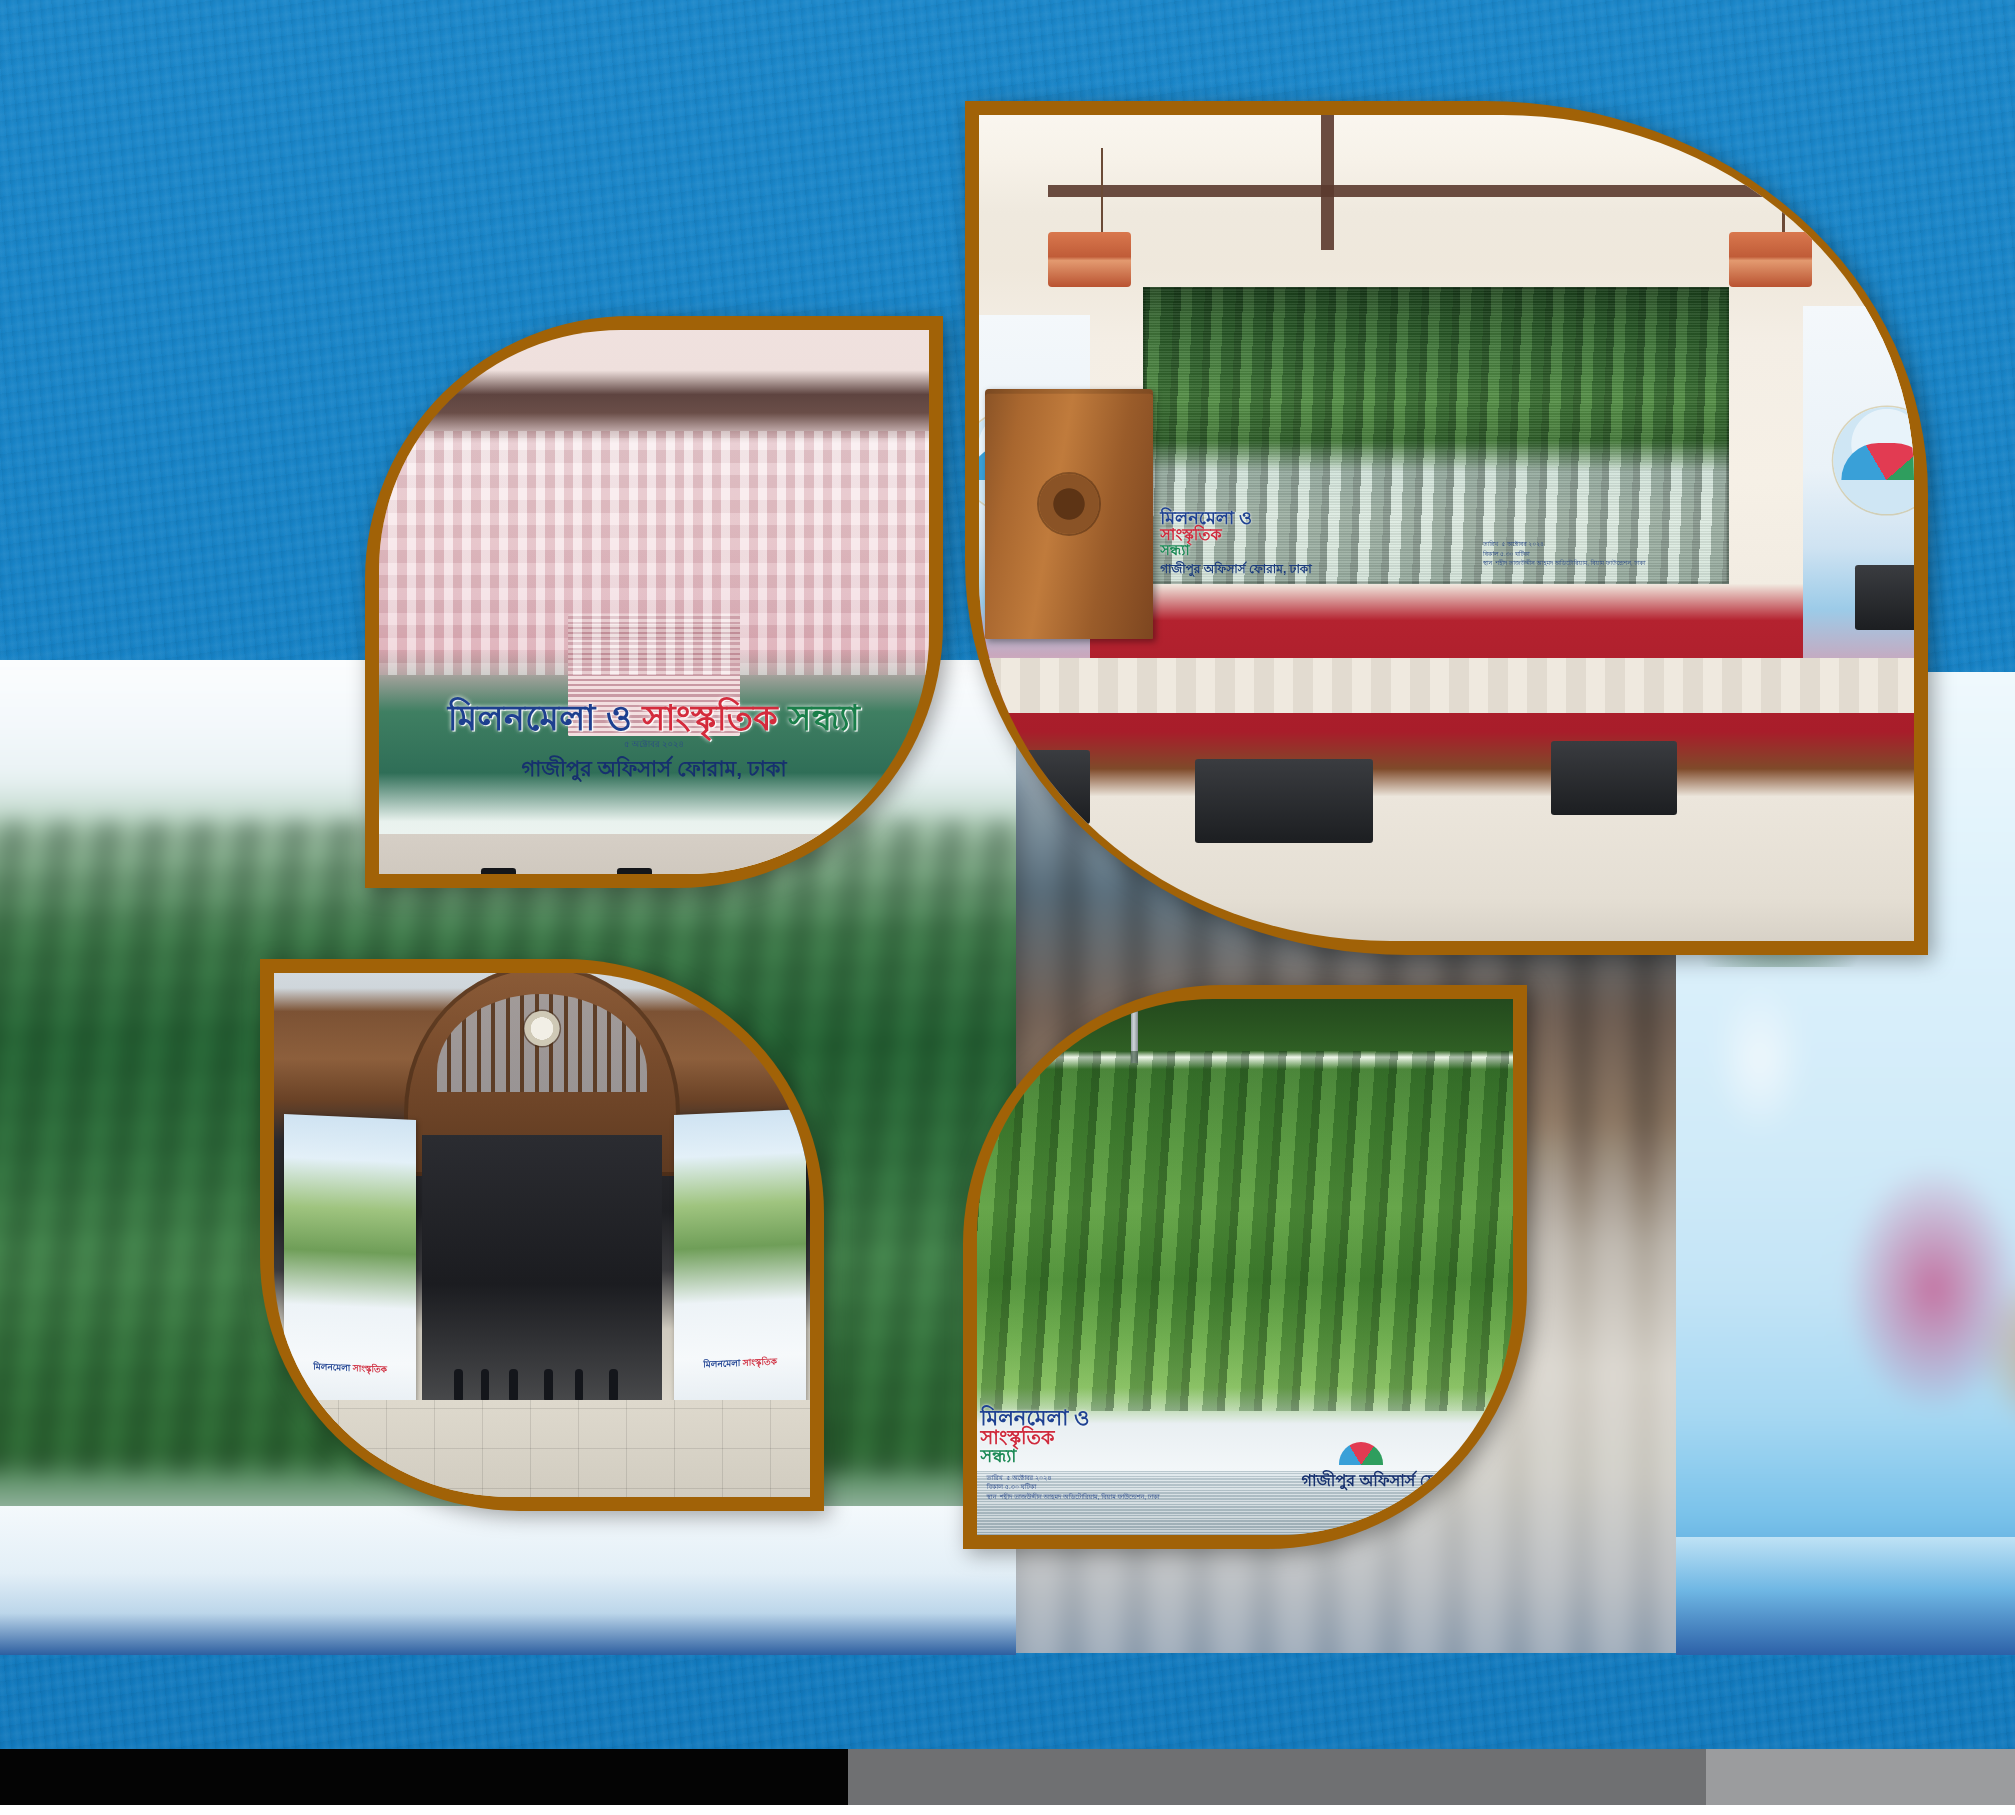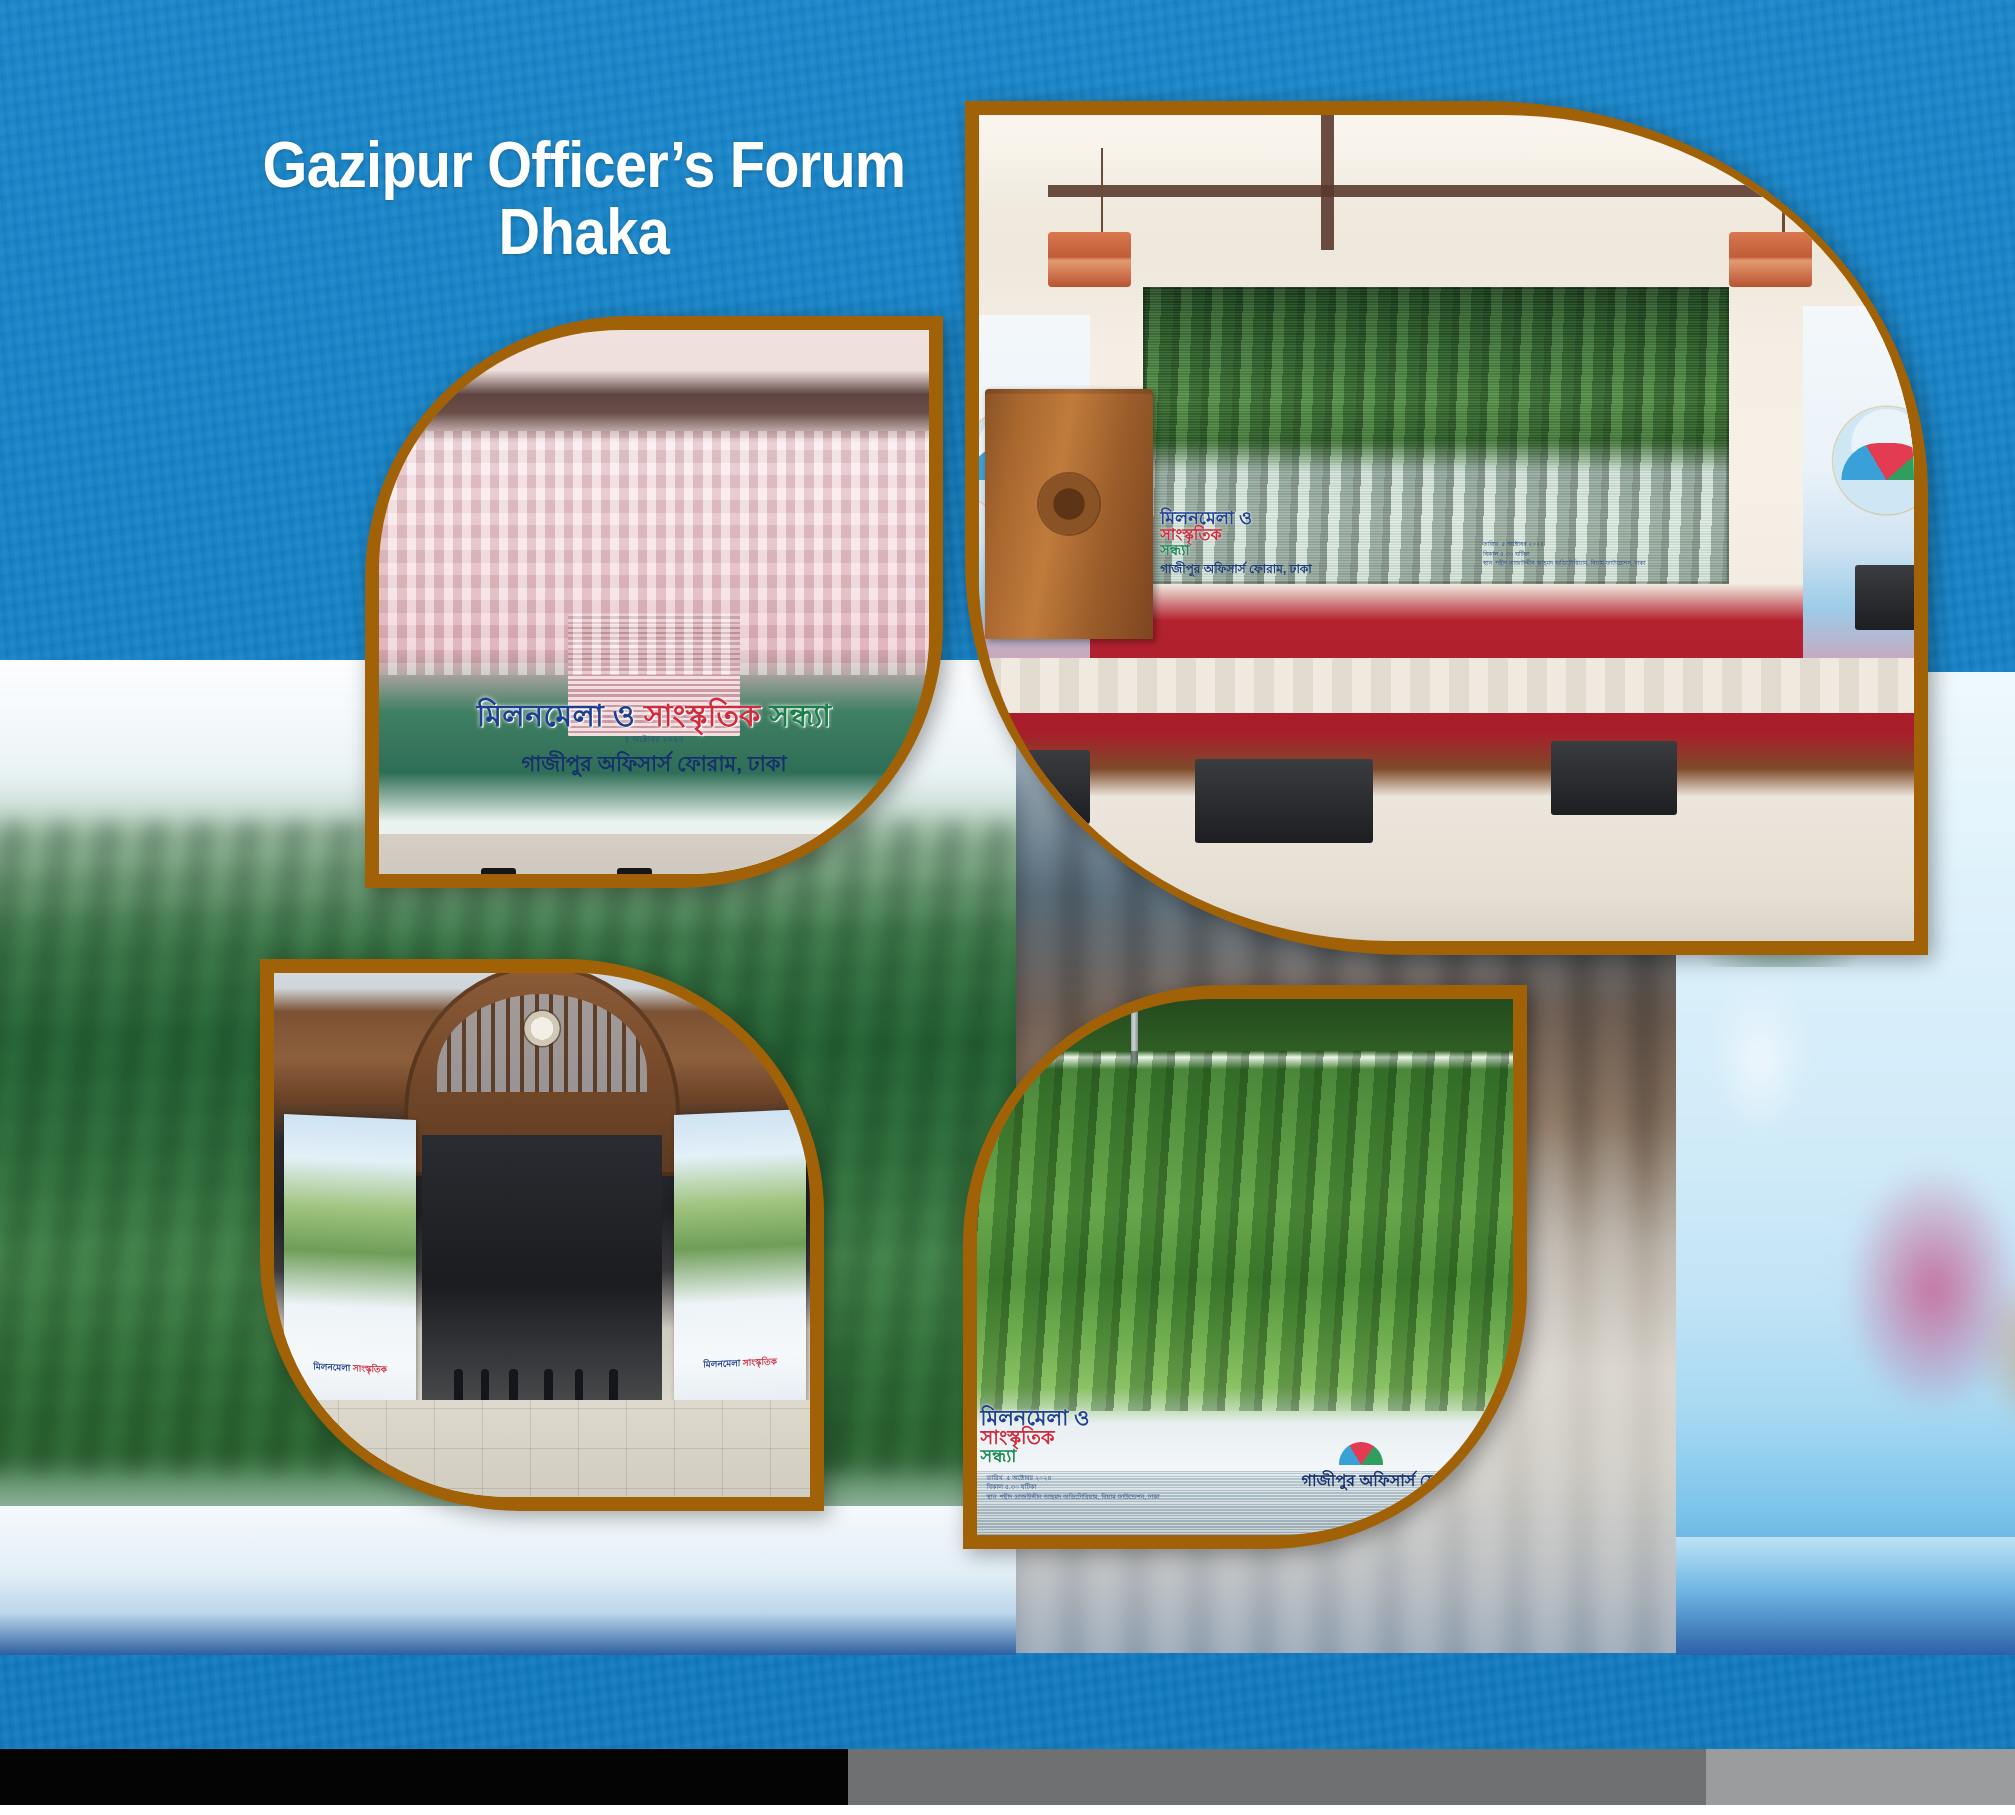--- a/index.html
+++ b/index.html
@@ -186,21 +186,21 @@
   .ph1-stairs{
     position:absolute; left:36%; top:52%; width:28%; height:20%;
     background:repeating-linear-gradient(0deg, #f3dfe0 0 2.8px, #c99aa4 2.8px 5.2px);
     border-radius:1.6px;
   }
   .ph1-text{
     position:absolute; left:8%; right:8%; top:66%;
     text-align:center; line-height:1.05;
   }
   .ph1-title{
-    font-size:30px; font-weight:700; letter-spacing:0.4px;
+    font-size:35px; font-weight:700; letter-spacing:0.4px;
     color:#1d3f8f;
     text-shadow:0 0 4px #fff, 1.2px 1.2px 0 rgba(255,255,255,.9);
   }
   .ph1-title .red { color:#d42b3c; }
   .ph1-title .grn { color:#1a7f4a; }
   .ph1-meta{ font-size:8.5px; color:#2a4a86; margin-top:4px; }
   .ph1-org{
     margin-top:8.9px; font-size:21px; color:#16306e; font-weight:700;
   }
   .ph1-logo{
@@ -626,24 +626,20 @@
           <div><span>স্থান</span>
             &nbsp;<span>শহীদ তাজউদ্দীন আহমদ অডিটোরিয়াম, বিয়াম ফাউন্ডেশন, ঢাকা</span></div>
         </div>
         <div class="bb-logo"></div>
         <div class="bb-org">গাজীপুর অফিসার্স ফোরাম, ঢাকা</div>
         <div class="bb-reflection"></div>
       </div>
     </div>
   </div>
 
-  <div id="title-block">
-    <div id="title-line1">Gazipur Officer’s Forum</div>
-    <div id="title-line2">Dhaka</div>
-  </div>
 
   <div id="calib">
     <div class="cal-k" style="width:848px"></div>
     <div class="cal-m" style="width:858px"></div>
     <div class="cal-l" style="width:833px"></div>
   </div>
 
 </div>
 
 

